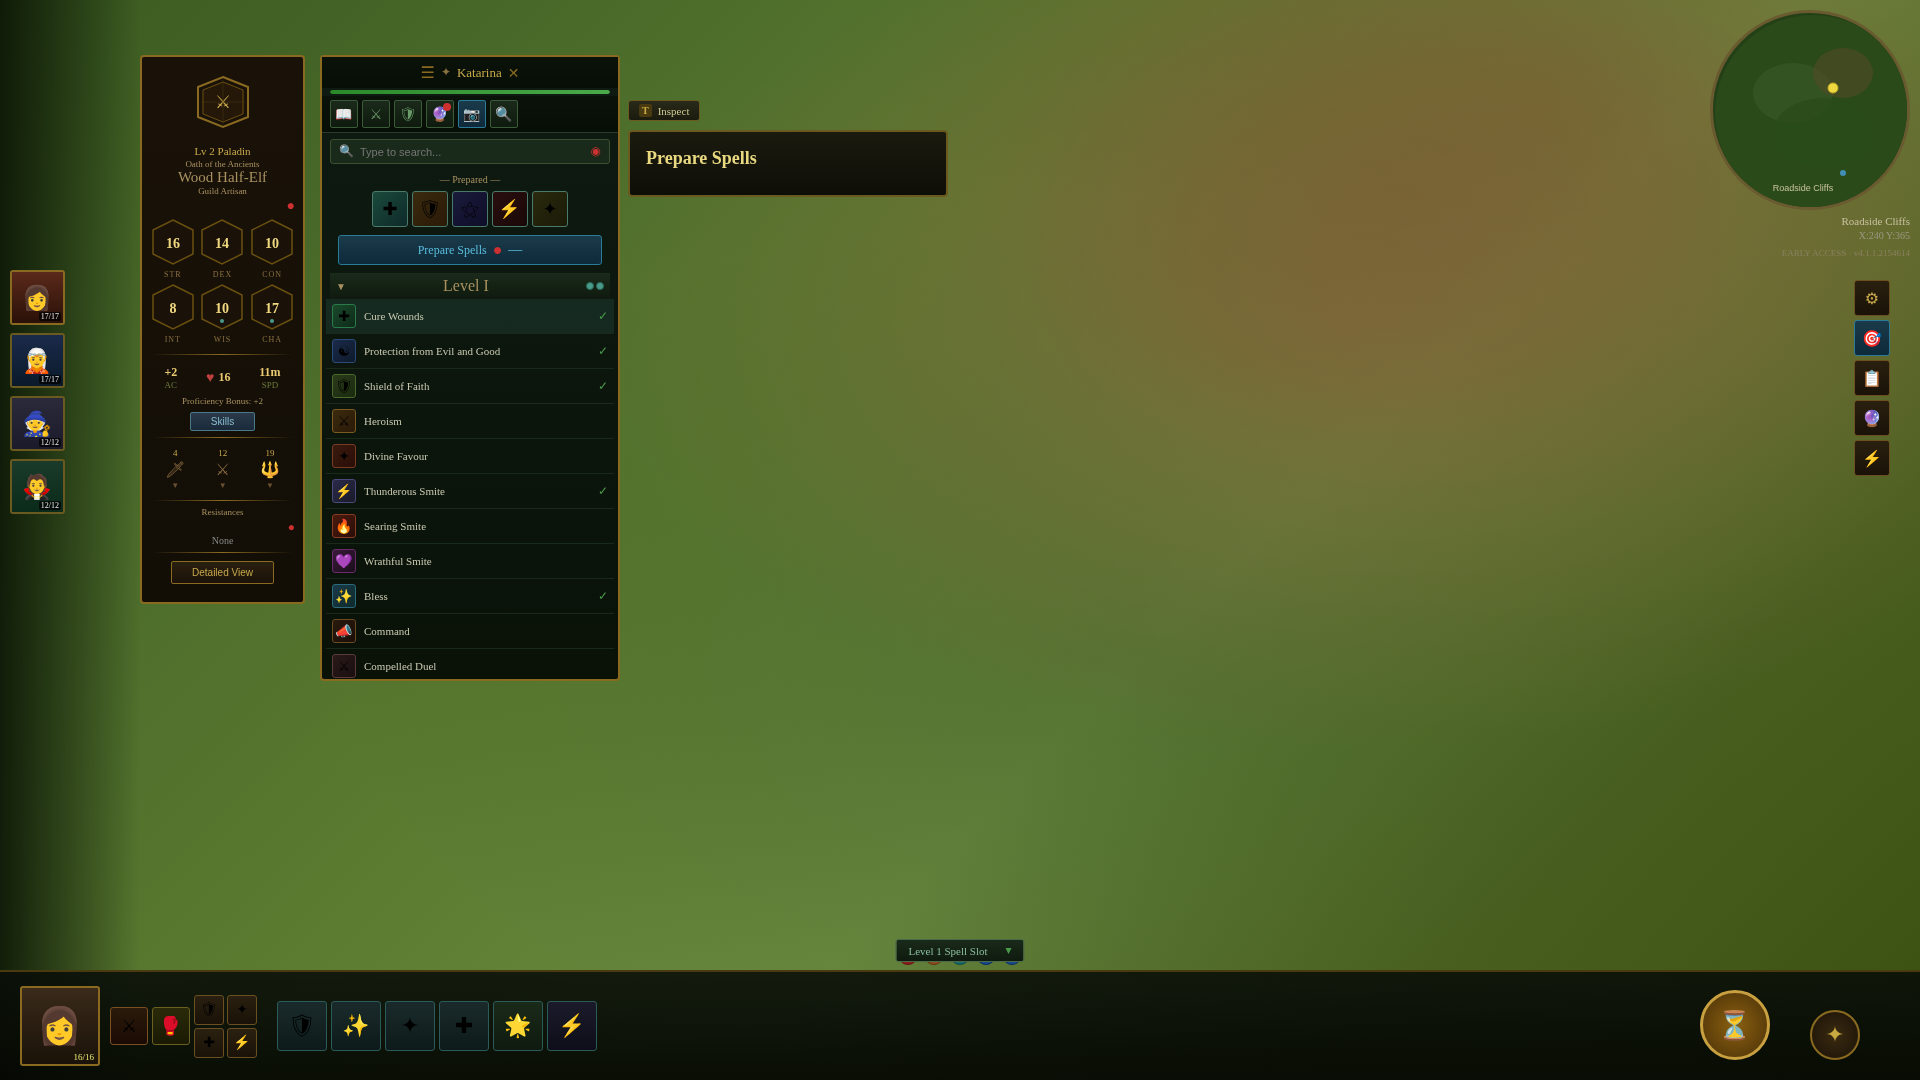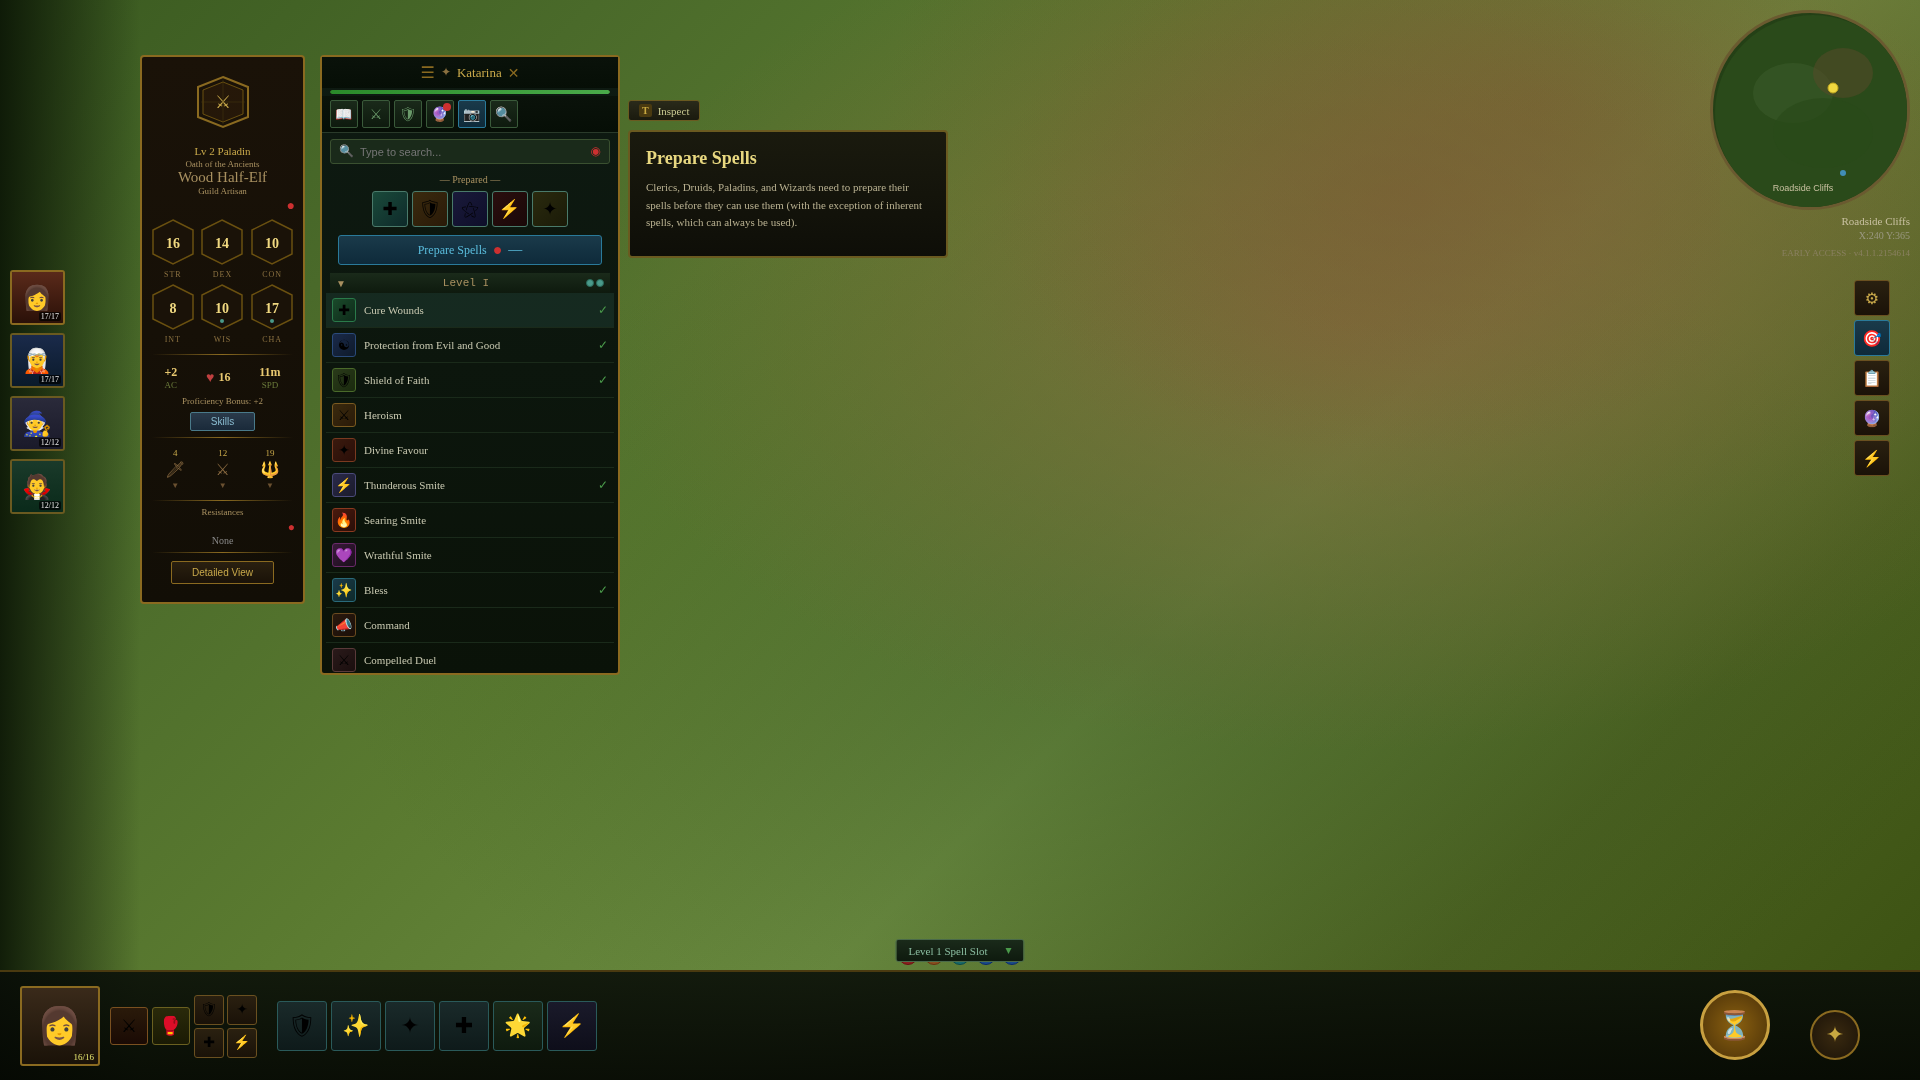--- a/index.html
+++ b/index.html
@@ -313,22 +313,21 @@
       display: flex;
       align-items: center;
       justify-content: space-between;
       padding: 4px 6px;
       background: linear-gradient(180deg, #1a2a1a 0%, #0e1a0e 100%);
       cursor: pointer;
     }
 
     .level-label {
       color: #a89060;
-      font-size: 11px;
-      font-family: Liberation Mono, monospace;
+      font-size: 16px;
     }
 
     .level-slots {
       display: flex;
       gap: 2px;
     }
 
     .level-slot {
       width: 8px;
       height: 8px;
@@ -1021,21 +1020,20 @@
 </div>
 
 <div class="inspect-btn" style="left:628px;top:100px;">
   <span class="inspect-t">T</span>
   <span class="inspect-label">Inspect</span>
 </div>
 
 <div class="tooltip-panel">
   <div class="tooltip-title">Prepare Spells</div>
   <div class="tooltip-body">
-    <p>Clerics, Druids, Paladins, and Wizards need to prepare their spells before they can use them (with the exception of inherent spells, which can always be used).</p>
   </div>
 </div>
 
 <div class="minimap">
   <svg width="200" height="200" viewBox="0 0 200 200">
     <circle cx="100" cy="100" r="98" fill="#2a4a1a"></circle>
     <ellipse cx="80" cy="80" rx="40" ry="30" fill="#3a5a2a" opacity="0.6"></ellipse>
     <ellipse cx="130" cy="60" rx="30" ry="25" fill="#5a4a2a" opacity="0.5"></ellipse>
     <ellipse cx="110" cy="120" rx="50" ry="35" fill="#2a4a1a" opacity="0.7"></ellipse>
     <circle cx="120" cy="75" r="5" fill="#f0d840" stroke="#c0a820" stroke-width="1"></circle>

